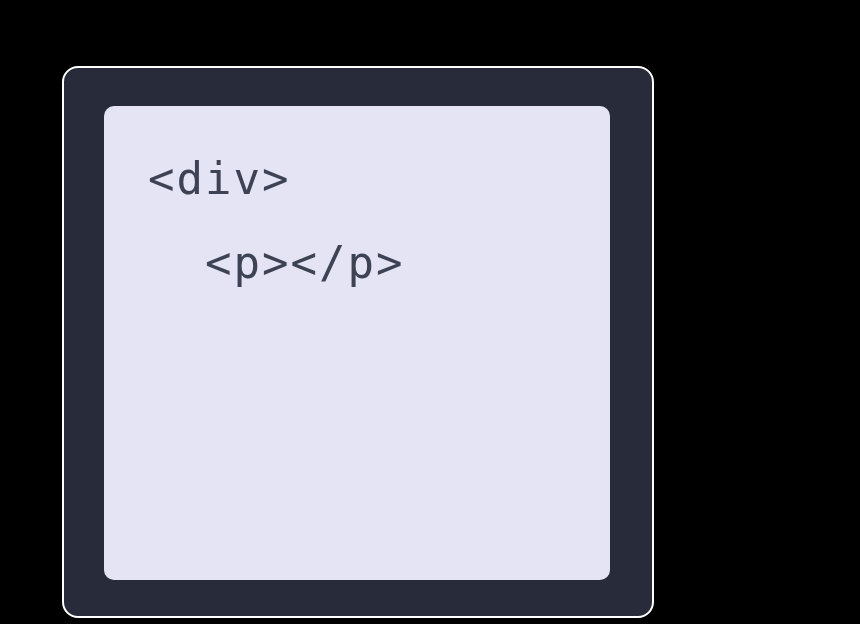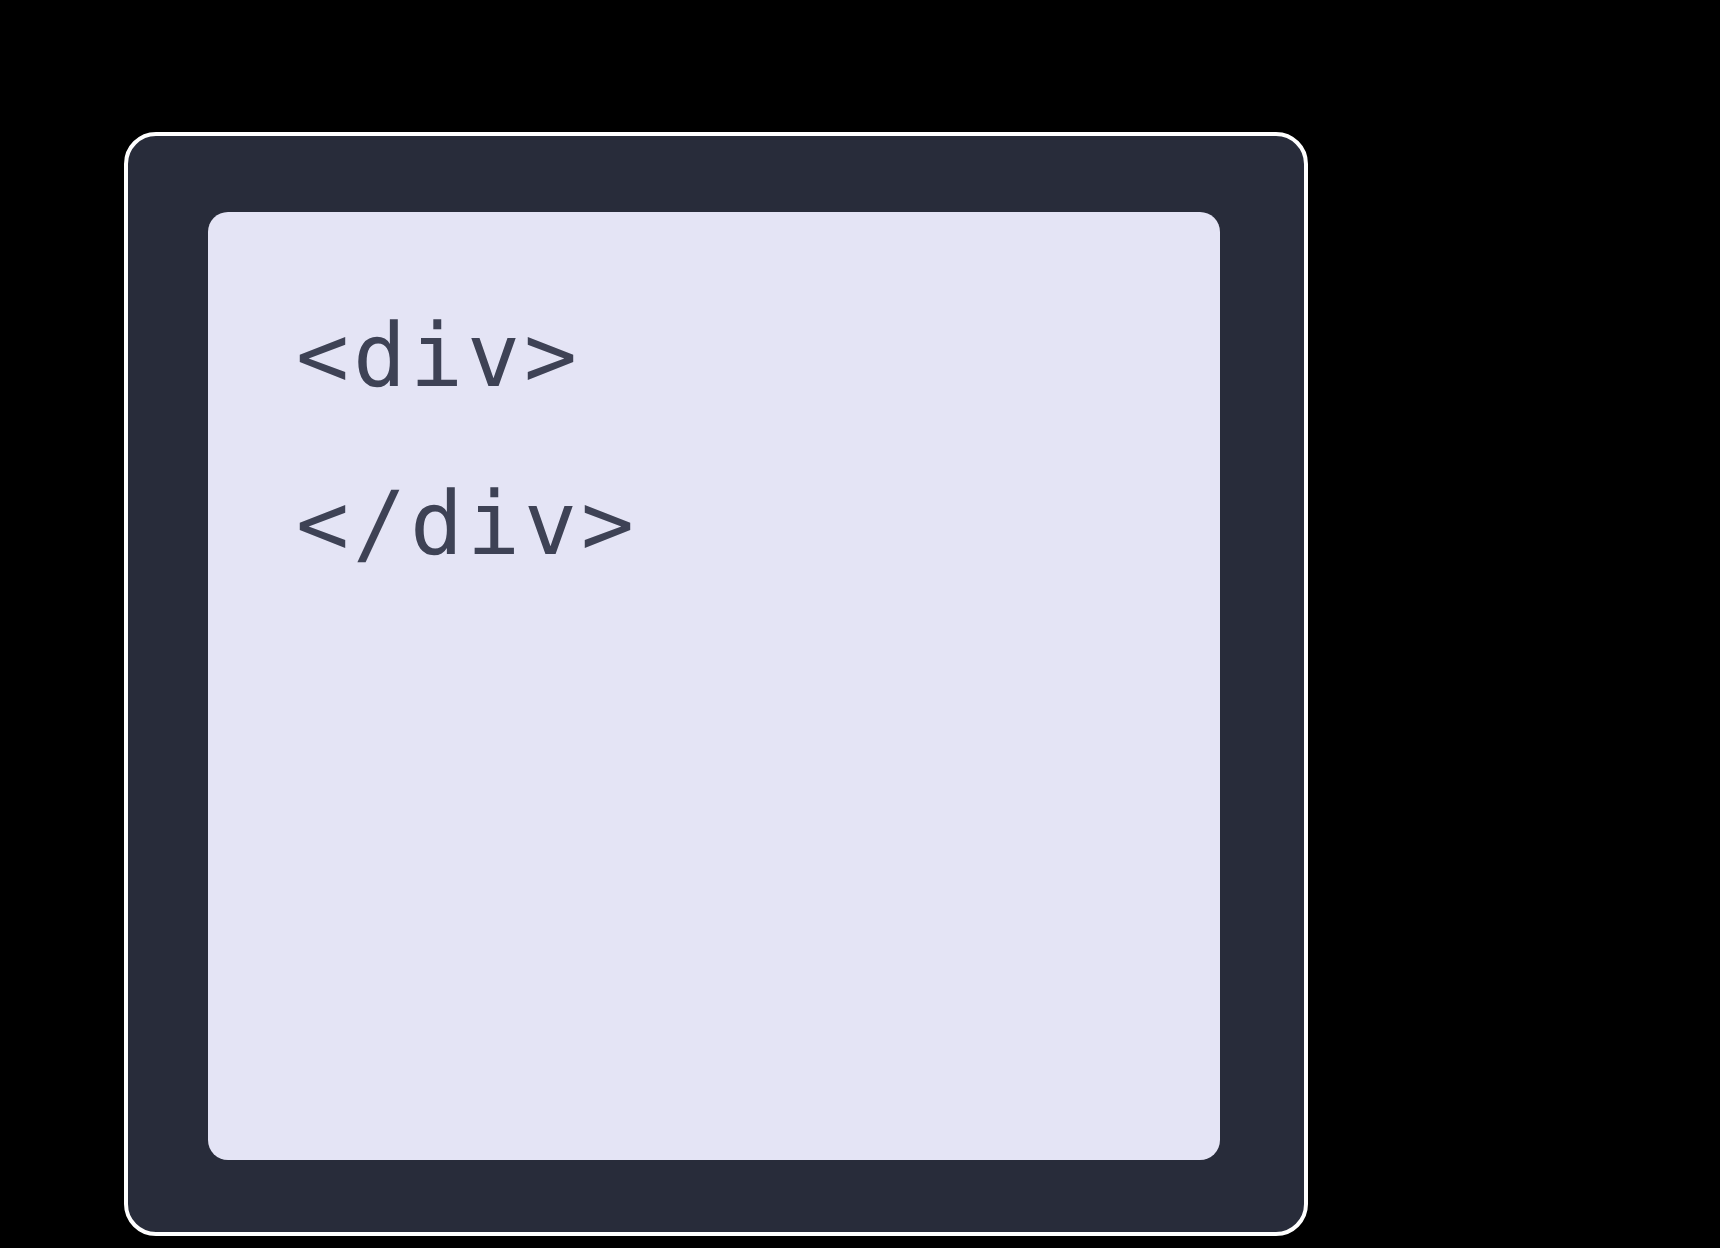--- a/index.html
+++ b/index.html
@@ -45,15 +45,15 @@
     .indent-1 {
       padding-left: 57px;
     }
   </style>
 </head>
 <body>
 
 <div class="code-card">
   <div class="code-panel">
     <div class="code-line">&lt;div&gt;</div>
-    <div class="code-line">&lt;/div&gt;</div>
+    <div class="code-line indent-1">&lt;p&gt;&lt;/p&gt;</div>
   </div>
 </div>
 
 </body></html>

